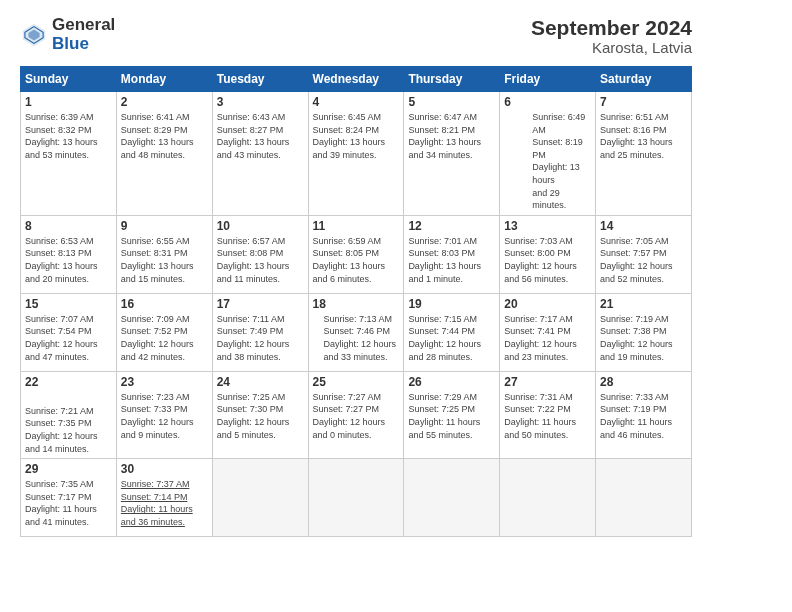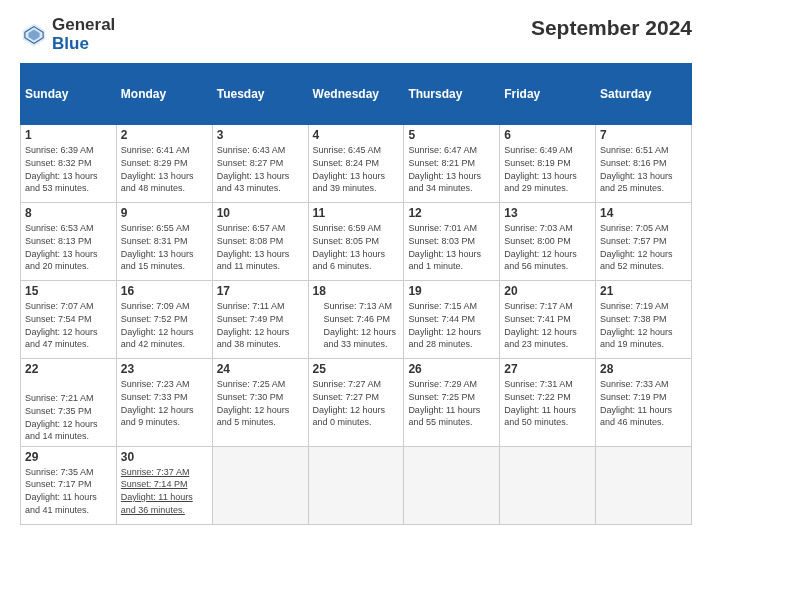--- a/index.html
+++ b/index.html
@@ -47,21 +47,21 @@
     table {
       width: 100%;
       border-collapse: collapse;
       table-layout: fixed;
     }
     th {
       background-color: #1a5fa8;
       color: #fff;
       font-size: 12px;
       font-weight: bold;
-      padding: 23px 4px;
+      padding: 5px 4px;
       text-align: left;
       border: 1px solid #1a5fa8;
     }
     td {
       border: 1px solid #ccc;
       vertical-align: top;
       padding: 3px 4px;
       font-size: 9.5px;
       color: #333;
       height: 78px;
@@ -95,20 +95,21 @@
         <polygon points="20,12 28,17 28,23 20,28 12,23 12,17" fill="#1a5fa8" opacity="0.5"></polygon>
         <text x="20" y="23" text-anchor="middle" font-size="8" fill="#1a5fa8" font-weight="bold"></text>
       </svg>
       <div style="display:flex;flex-direction:column;line-height:1.1;">
         <span style="font-size:17px;font-weight:bold;color:#333;">General</span>
         <span style="font-size:17px;font-weight:bold;color:#1a5fa8;">Blue</span>
       </div>
     </div>
     <div class="title-block">
       <div class="month-title">September 2024</div>
+      <div class="location">Karosta, Latvia</div>
     </div>
   </div>
 
   <table>
     <thead>
       <tr>
         <th>Sunday</th>
         <th>Monday</th>
         <th>Tuesday</th>
         <th>Wednesday</th>
@@ -149,21 +150,21 @@
           </td>
           <td>
             <span class="day-num">5</span>
             <div class="cell-text" style="white-space: pre-line;">Sunrise: 6:47 AM
 Sunset: 8:21 PM
 Daylight: 13 hours
 and 34 minutes.</div>
           </td>
           <td>
             <span class="day-num">6</span>
-            <div class="cell-text" style="white-space: pre-line;">Sunrise: 6:49 AM
+            <div class="cell-text" style="white-space: pre-line; margin-left: 28px;">Sunrise: 6:49 AM
 Sunset: 8:19 PM
 Daylight: 13 hours
 and 29 minutes.</div>
           </td>
           <td>
             <span class="day-num">7</span>
             <div class="cell-text" style="white-space: pre-line;">Sunrise: 6:51 AM
 Sunset: 8:16 PM
 Daylight: 13 hours
 and 25 minutes.</div>

